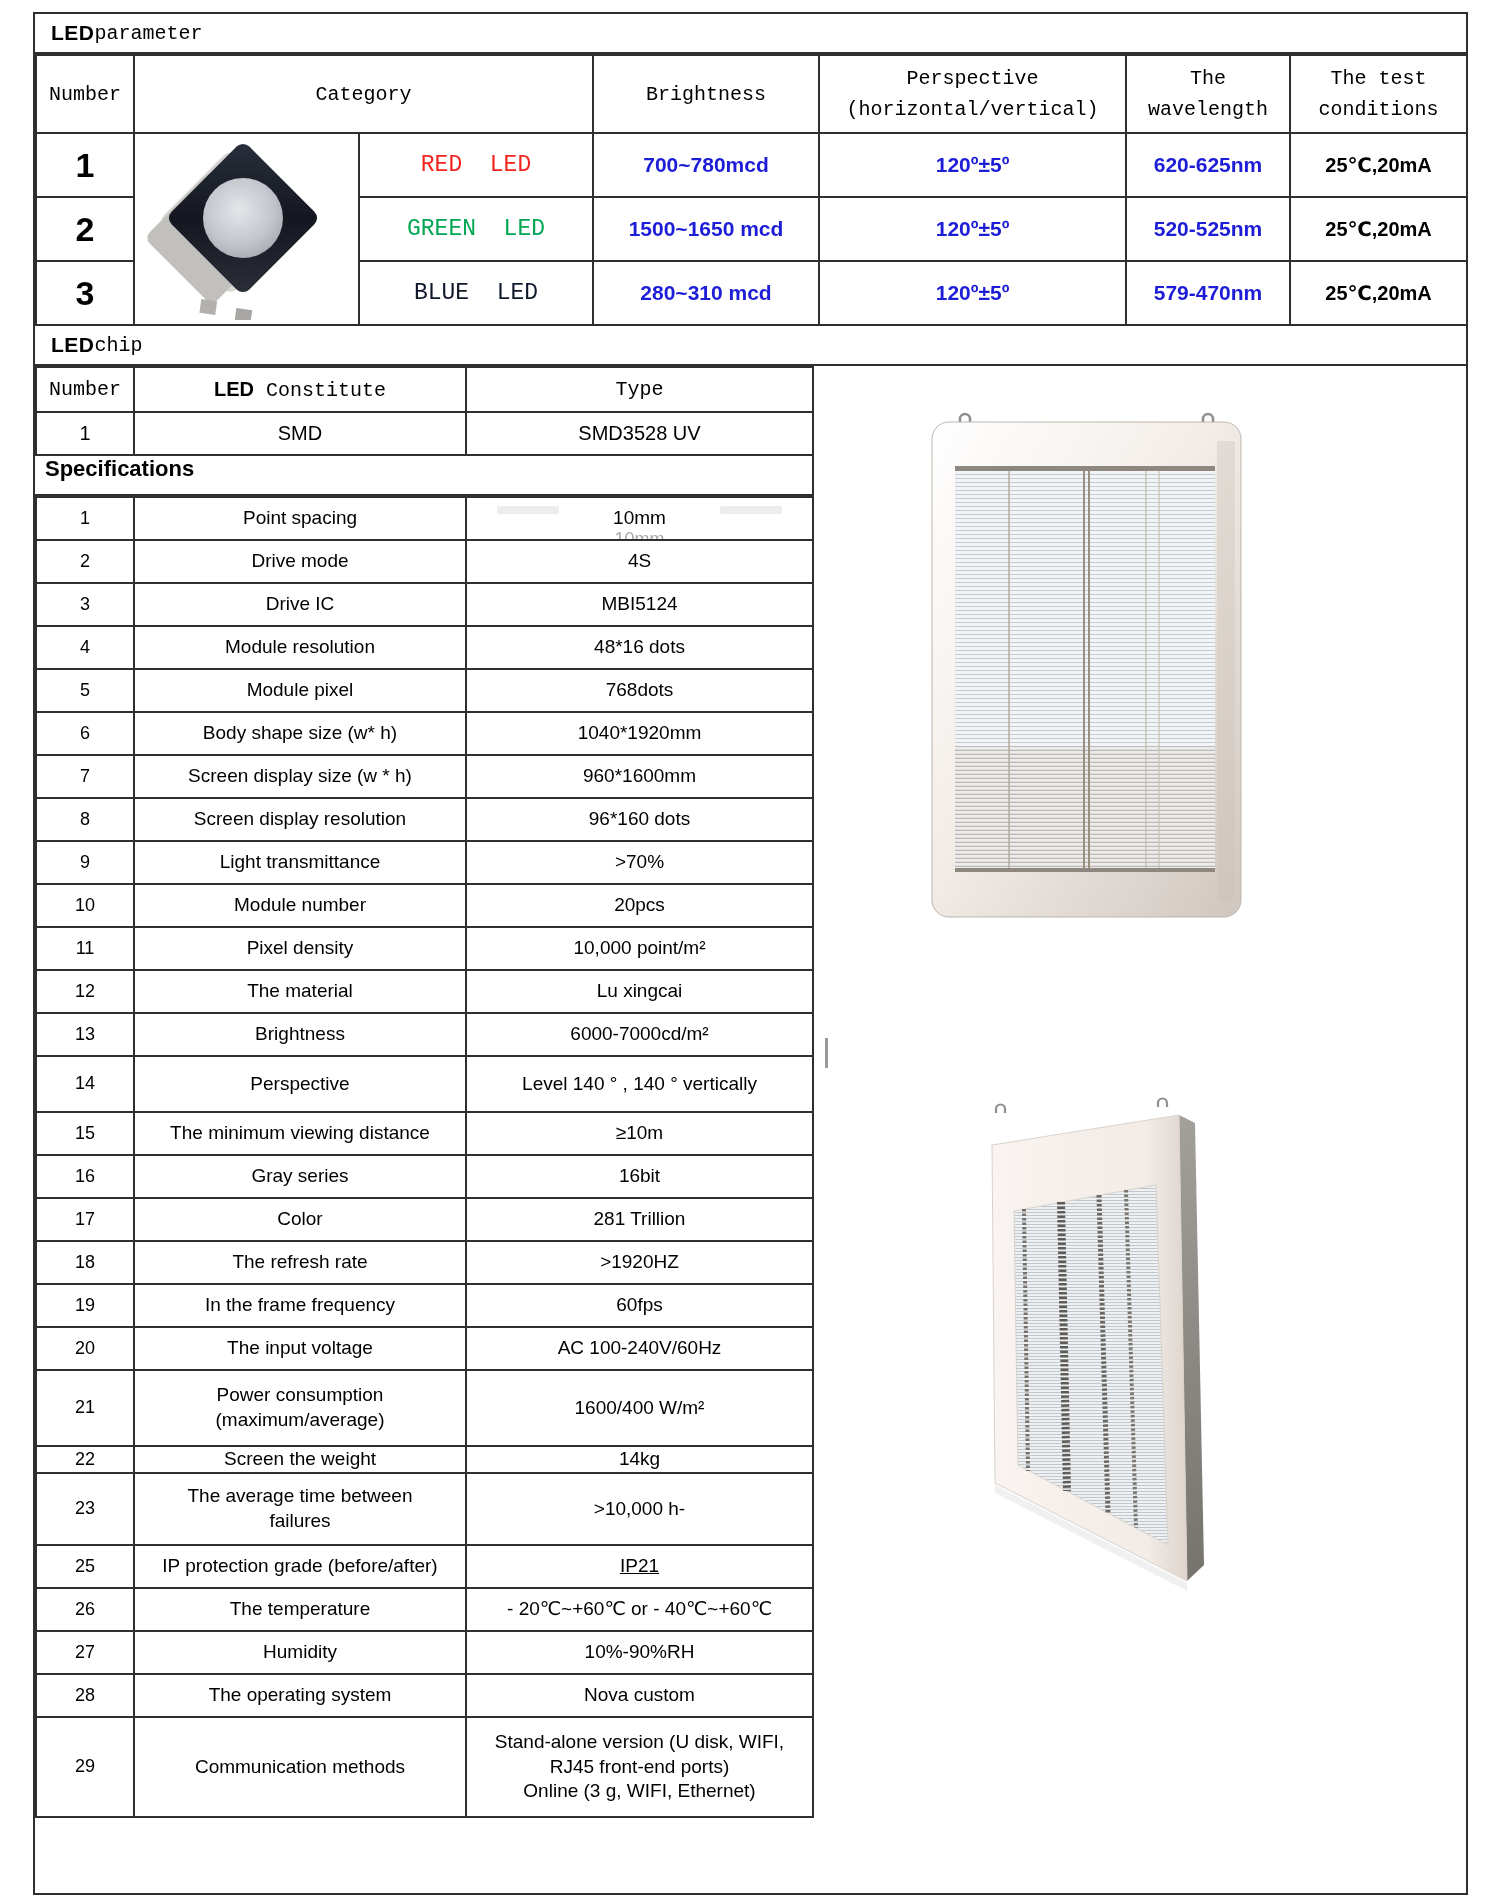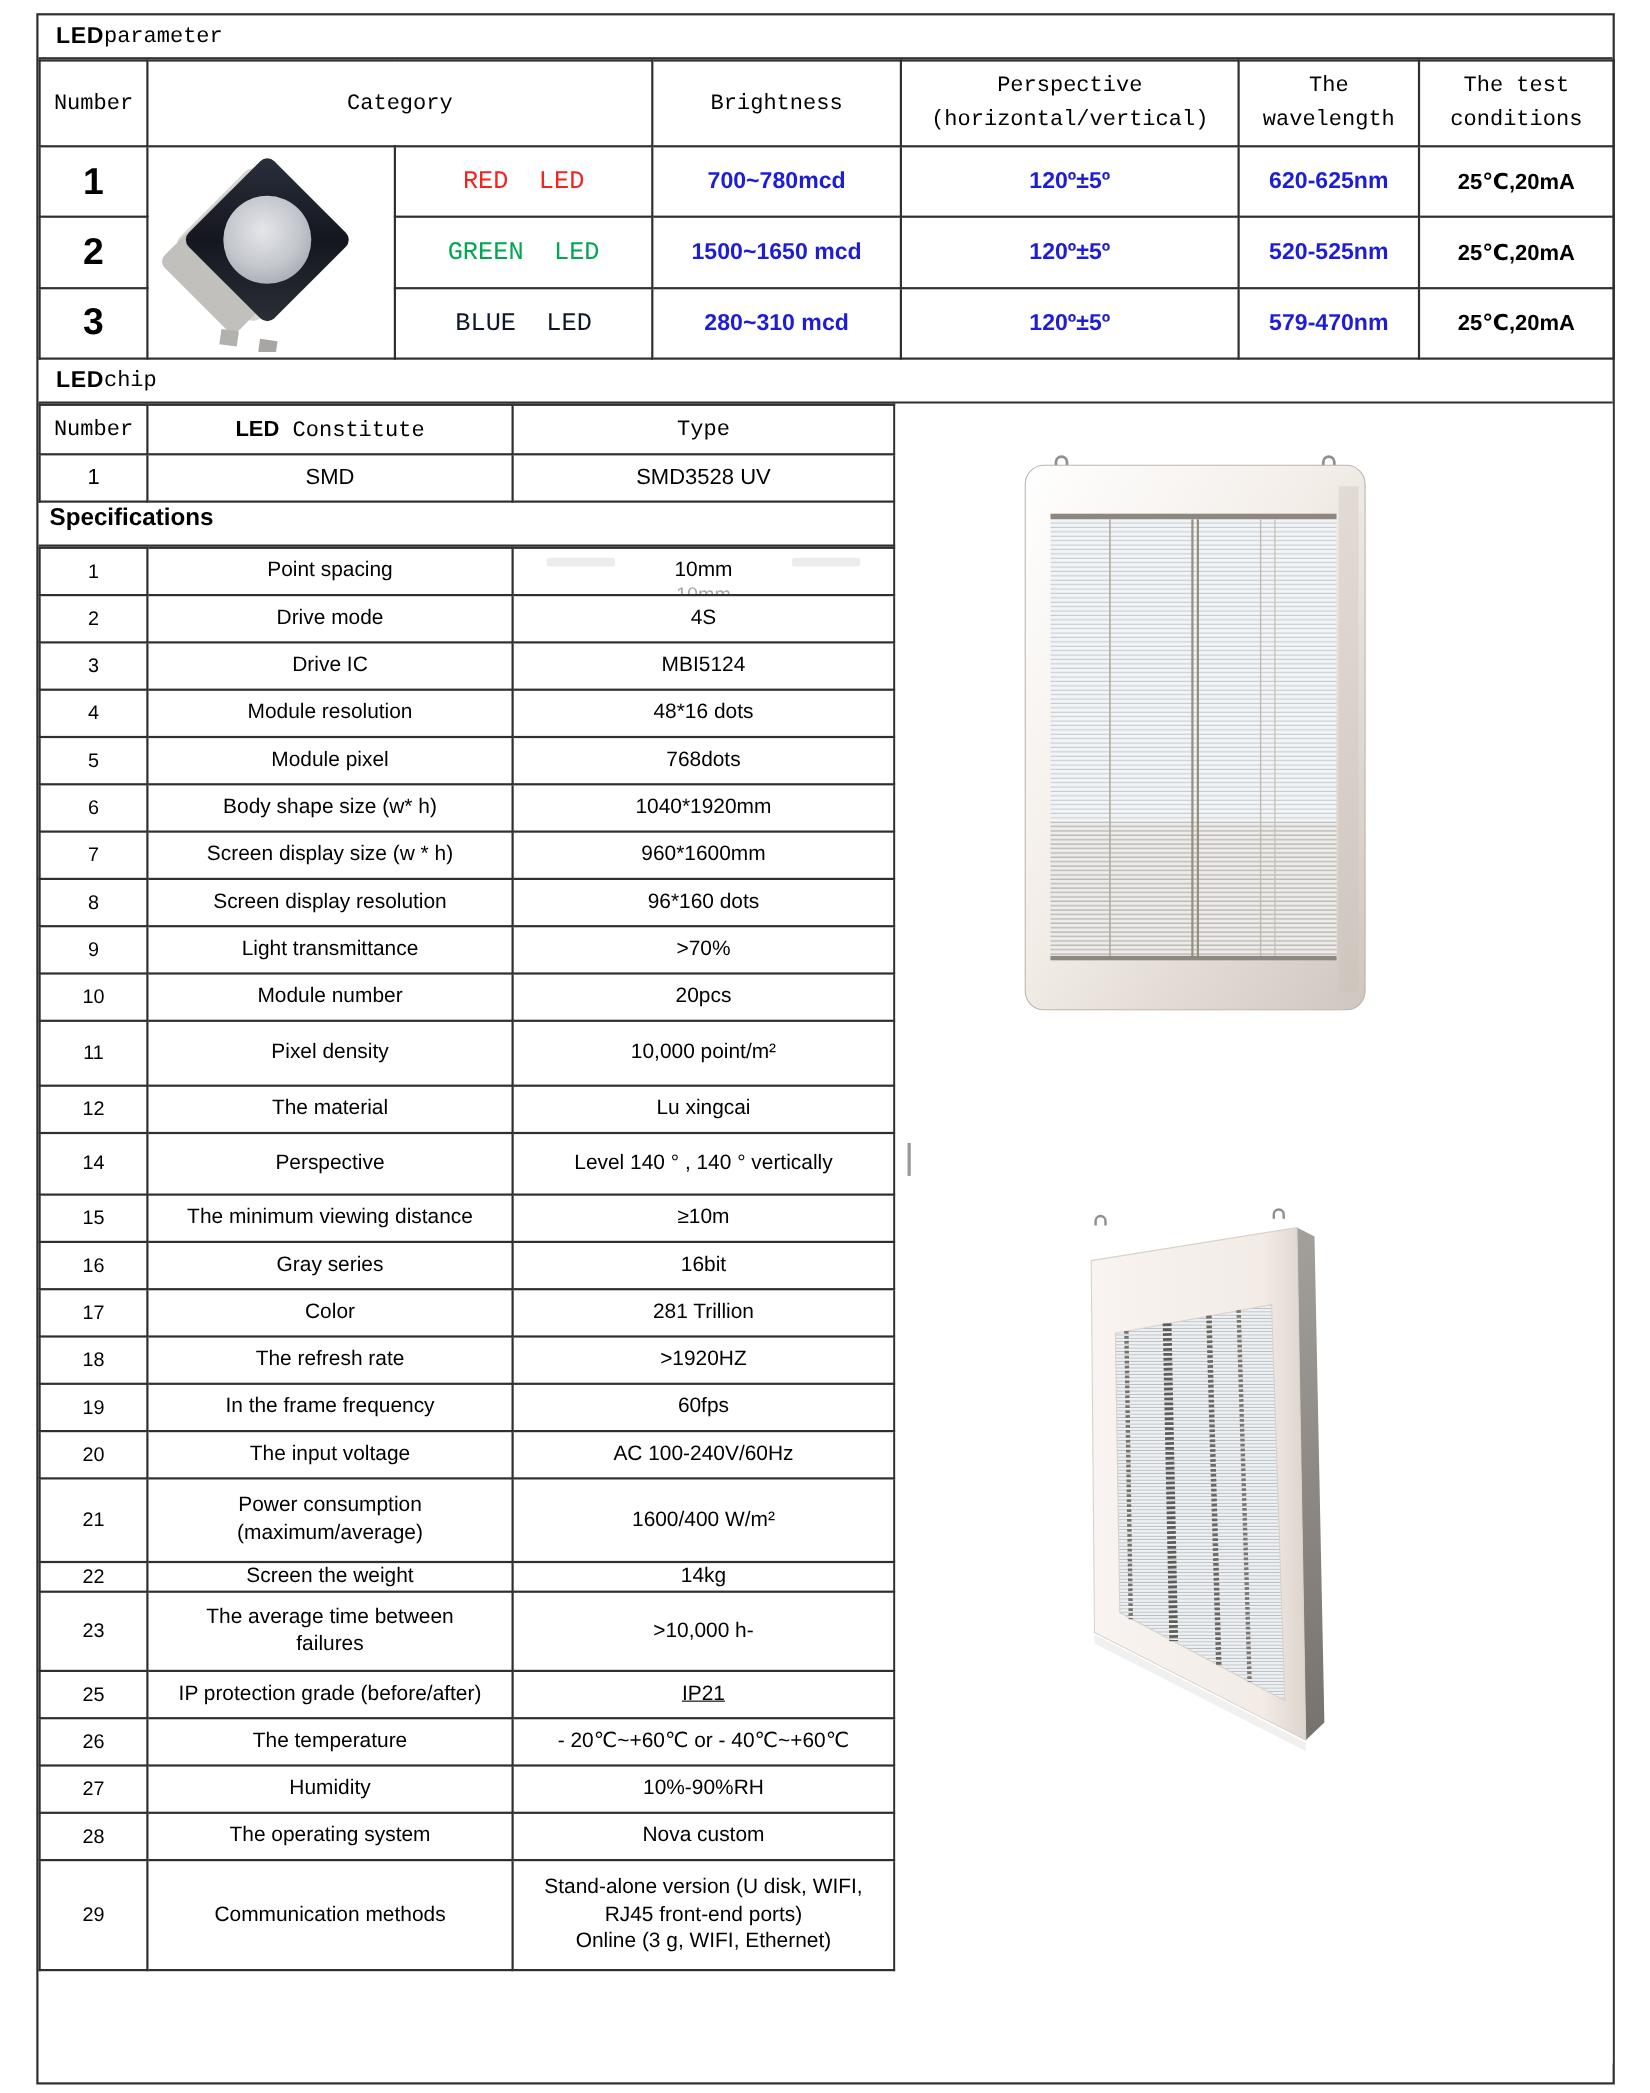--- a/index.html
+++ b/index.html
@@ -205,29 +205,34 @@
             <tr style="height: 43px;">
               <td class="num"><span class="pre">9</span></td>
               <td class="name pre"><span class="pre">Light transmittance</span></td>
               <td class="val pre"><span class="pre">&gt;70%</span></td>
             </tr>
             <tr style="height: 43px;">
               <td class="num"><span class="pre">10</span></td>
               <td class="name pre"><span class="pre">Module number</span></td>
               <td class="val pre"><span class="pre">20pcs</span></td>
             </tr>
-            <tr style="height: 59px; margin-top: 41px;">
+            <tr style="height: 43px; margin-top: 41px;">
               <td class="num"><span class="pre">11</span></td>
               <td class="name pre"><span class="pre">Pixel density</span></td>
               <td class="val pre"><span class="pre">10,000 point/m²</span></td>
             </tr>
             <tr style="height: 43px;">
               <td class="num"><span class="pre">12</span></td>
               <td class="name pre"><span class="pre">The material</span></td>
               <td class="val pre"><span class="pre">Lu xingcai</span></td>
+            </tr>
+            <tr style="height: 43px;">
+              <td class="num"><span class="pre">13</span></td>
+              <td class="name pre"><span class="pre">Brightness</span></td>
+              <td class="val pre"><span class="pre">6000-7000cd/m²</span></td>
             </tr>
             <tr style="height: 56px;">
               <td class="num"><span class="pre">14</span></td>
               <td class="name pre"><span class="pre">Perspective</span></td>
               <td class="val pre"><span class="pre">Level 140 ° , 140 °  vertically</span></td>
             </tr>
             <tr style="height: 43px;">
               <td class="num"><span class="pre">15</span></td>
               <td class="name pre"><span class="pre">The minimum viewing distance</span></td>
               <td class="val pre"><span class="pre">≥10m</span></td>

